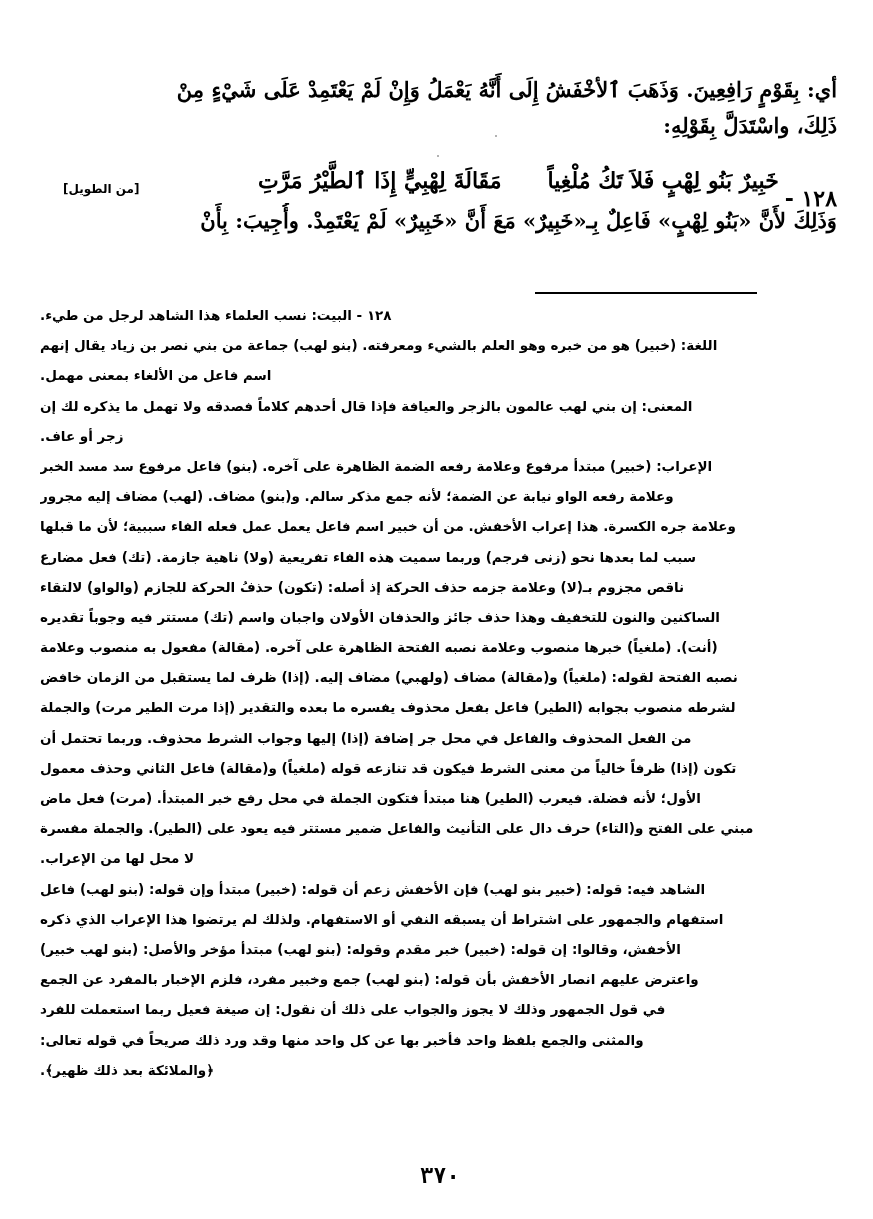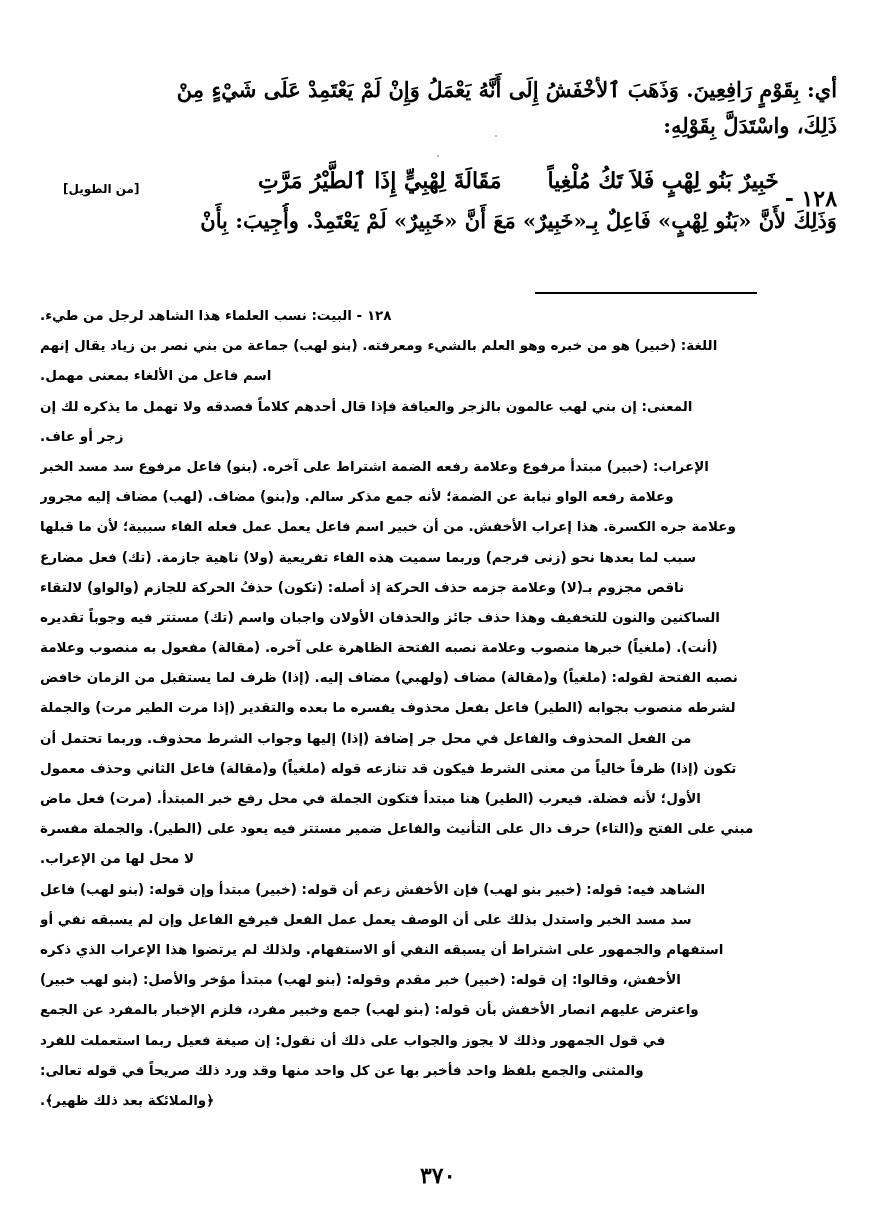--- a/index.html
+++ b/index.html
@@ -104,21 +104,21 @@
       line-height: 30px;
       white-space: nowrap;
       overflow: hidden;
       text-align: left;
     }
     
     .page-number {
       position: absolute;
       left: 420px;
       top: 1163px;
-      font-family: Liberation Serif, serif;
+      font-family: Liberation Mono, monospace;
       font-weight: bold;
       font-size: 22px;
       direction: rtl;
     }
     .speck {
       position: absolute;
       width: 2px; height: 2px;
       background: #999;
       border-radius: 1px;
     }
@@ -144,36 +144,35 @@
   <div class="after-verse">وَذَلِكَ لأَنَّ «بَنُو لِهْبٍ» فَاعِلٌ بِـ«خَبِيرٌ» مَعَ أَنَّ «خَبِيرٌ» لَمْ يَعْتَمِدْ. وأُجِيبَ: بِأَنْ</div>
 
   <div class="separator"></div>
 
   <div class="footnote" id="footnote">
       <div class="fn-line">١٢٨ - البيت: نسب العلماء هذا الشاهد لرجل من طيء.</div>
       <div class="fn-line">اللغة: (خبير) هو من خبره وهو العلم بالشيء ومعرفته. (بنو لهب) جماعة من بني نصر بن زياد يقال إنهم</div>
       <div class="fn-line">اسم فاعل من الألغاء بمعنى مهمل.</div>
       <div class="fn-line">المعنى: إن بني لهب عالمون بالزجر والعيافة فإذا قال أحدهم كلاماً فصدقه ولا تهمل ما يذكره لك إن</div>
       <div class="fn-line">زجر أو عاف.</div>
-      <div class="fn-line">الإعراب: (خبير) مبتدأ مرفوع وعلامة رفعه الضمة اشتراط على آخره. (بنو) فاعل مرفوع سد مسد الخبر</div>
+      <div class="fn-line">الإعراب: (خبير) مبتدأ مرفوع وعلامة رفعه الضمة الظاهرة على آخره. (بنو) فاعل مرفوع سد مسد الخبر</div>
       <div class="fn-line">وعلامة رفعه الواو نيابة عن الضمة؛ لأنه جمع مذكر سالم. و(بنو) مضاف. (لهب) مضاف إليه مجرور</div>
       <div class="fn-line">وعلامة جره الكسرة. هذا إعراب الأخفش. من أن خبير اسم فاعل يعمل عمل فعله الفاء سببية؛ لأن ما قبلها</div>
       <div class="fn-line">سبب لما بعدها نحو (زنى فرجم) وربما سميت هذه الفاء تفريعية (ولا) ناهية جازمة. (تك) فعل مضارع</div>
       <div class="fn-line">ناقص مجزوم بـ(لا) وعلامة جزمه حذف الحركة إذ أصله: (تكون) حذفُ الحركة للجازم (والواو) لالتقاء</div>
       <div class="fn-line">الساكنين والنون للتخفيف وهذا حذف جائز والحذفان الأولان واجبان واسم (تك) مستتر فيه وجوباً تقديره</div>
       <div class="fn-line">(أنت). (ملغياً) خبرها منصوب وعلامة نصبه الفتحة الظاهرة على آخره. (مقالة) مفعول به منصوب وعلامة</div>
       <div class="fn-line">نصبه الفتحة لقوله: (ملغياً) و(مقالة) مضاف (ولهبي) مضاف إليه. (إذا) ظرف لما يستقبل من الزمان خافض</div>
       <div class="fn-line">لشرطه منصوب بجوابه (الطير) فاعل بفعل محذوف يفسره ما بعده والتقدير (إذا مرت الطير مرت) والجملة</div>
       <div class="fn-line">من الفعل المحذوف والفاعل في محل جر إضافة (إذا) إليها وجواب الشرط محذوف. وربما تحتمل أن</div>
       <div class="fn-line">تكون (إذا) ظرفاً خالياً من معنى الشرط فيكون قد تنازعه قوله (ملغياً) و(مقالة) فاعل الثاني وحذف معمول</div>
       <div class="fn-line">الأول؛ لأنه فضلة. فيعرب (الطير) هنا مبتدأ فتكون الجملة في محل رفع خبر المبتدأ. (مرت) فعل ماض</div>
       <div class="fn-line">مبني على الفتح و(التاء) حرف دال على التأنيث والفاعل ضمير مستتر فيه يعود على (الطير). والجملة مفسرة</div>
       <div class="fn-line">لا محل لها من الإعراب.</div>
       <div class="fn-line">الشاهد فيه: قوله: (خبير بنو لهب) فإن الأخفش زعم أن قوله: (خبير) مبتدأ وإن قوله: (بنو لهب) فاعل</div>
-      <div class="fn-line">سد مسد الخبر واستدل بذلك على أن الوصف يعمل عمل الفعل فيرفع الفاعل وإن لم يسبقه نفي أو</div>
       <div class="fn-line">استفهام والجمهور على اشتراط أن يسبقه النفي أو الاستفهام. ولذلك لم يرتضوا هذا الإعراب الذي ذكره</div>
       <div class="fn-line">الأخفش، وقالوا: إن قوله: (خبير) خبر مقدم وقوله: (بنو لهب) مبتدأ مؤخر والأصل: (بنو لهب خبير)</div>
       <div class="fn-line">واعترض عليهم انصار الأخفش بأن قوله: (بنو لهب) جمع وخبير مفرد، فلزم الإخبار بالمفرد عن الجمع</div>
       <div class="fn-line">في قول الجمهور وذلك لا يجوز والجواب على ذلك أن نقول: إن صيغة فعيل ربما استعملت للفرد</div>
       <div class="fn-line">والمثنى والجمع بلفظ واحد فأخبر بها عن كل واحد منها وقد ورد ذلك صريحاً في قوله تعالى:</div>
       <div class="fn-line">﴿والملائكة بعد ذلك ظهير﴾.</div>
     </div>
 
   <div class="page-number">٣٧٠</div>
 

